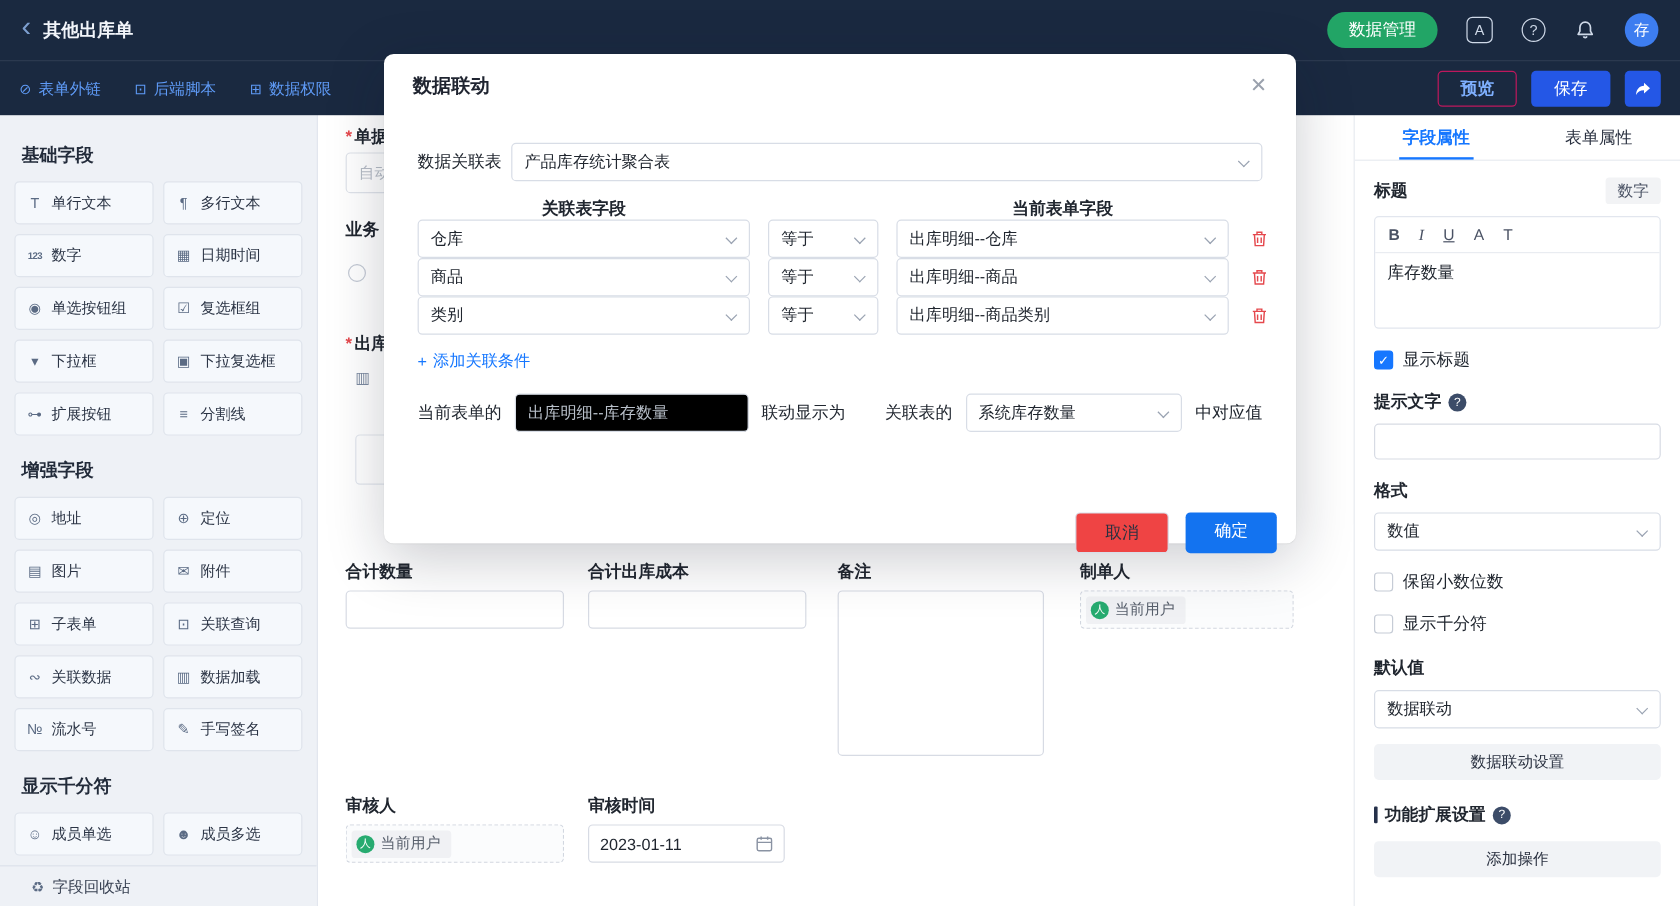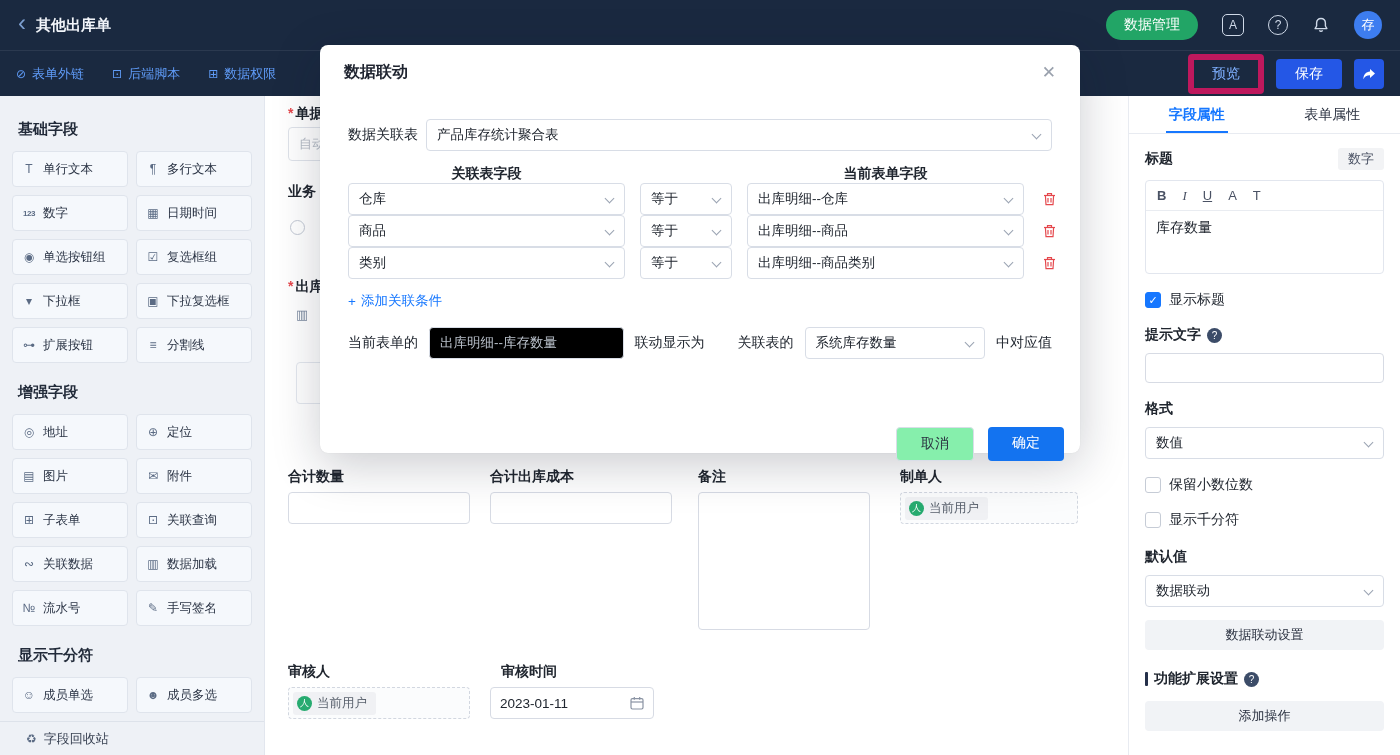--- a/index.html
+++ b/index.html
@@ -25,21 +25,21 @@
   .icon-bell { display:flex; align-items:center; }
   .avatar { width:28px; height:28px; border-radius:50%; background:#3d7df0; color:#fff; font-size:13px;
     display:flex; align-items:center; justify-content:center; }
 
   
   .toolbar { position:absolute; top:50px; left:0; width:1400px; height:46px; background:#1a2940;
     border-top:1px solid rgba(255,255,255,.08); display:flex; align-items:center; padding:0 16px; z-index:9; }
   .tl-item { display:flex; align-items:center; gap:6px; color:#5f9bf7; font-size:13px; margin-right:28px; }
   .tl-ic { font-size:12px; }
   .tl-right { margin-left:auto; display:flex; align-items:center; gap:12px; }
-  .btn-preview { border:6px solid #be185d; color:#7fb0ff; font-size:14px; border-radius:4px; padding:5px 18px; background:transparent; }
+  .btn-preview { border:1px solid #be185d; color:#7fb0ff; font-size:14px; border-radius:4px; padding:5px 18px; background:transparent;font-weight:bold; }
   .btn-save { background:#2457e6; color:#fff; font-size:14px; border-radius:4px; padding:6px 19px; }
   .btn-share { width:30px; height:30px; background:#2457e6; border-radius:4px; display:flex; align-items:center; justify-content:center; }
 
   
   .sidebar { position:absolute; top:96px; left:0; width:265px; bottom:0; background:#eef1f6;
     border-right:1px solid #e2e6ee; padding:14px 12px 40px; overflow:hidden; }
   .sec-title { font-size:15px; font-weight:700; color:#222b3a; margin:10px 6px 12px; }
   .fgrid { display:grid; grid-template-columns:1fr 1fr; gap:8px; }
   .fld { height:36px; background:#f5f8fc; border:1px solid #dfe4ec; border-radius:4px;
     display:flex; align-items:center; padding:0 8px; gap:6px; overflow:hidden; }
@@ -116,21 +116,21 @@
   .cond-grid { display:grid; grid-template-columns:277px 92px 277px 20px; column-gap:15px; align-items:center; }
   .cond-heads { margin-top:14px; }
   .cond-head { font-size:14px; font-weight:700; color:#20262f; justify-self:center; }
   .trash { display:flex; align-items:center; justify-content:center; }
   .addlink { margin-top:13px; font-size:13.5px; color:#1677ff; display:inline-flex; align-items:center; gap:5px; }
   .m-maprow { display:flex; align-items:center; gap:11px; margin-top:17px; }
   .ghost-input { width:200px; height:32px; border:1px solid #d8dde6; border-radius:4px; background:#000000;
     display:flex; align-items:center; padding:0 10px; font-size:13.5px; color:#b9c0ca; overflow:hidden; white-space:nowrap; }
   .gap-l { margin-left:22px; }
   .m-foot { position:absolute; bottom:12px; right:16px; display:flex; gap:14px; }
-  .btn-cancel { border:1px solid #d9dee8; background:#86efac; border-radius:4px; padding:7px 24px; font-size:14px; color:#2a3140; }
+  .btn-cancel { border:1px solid #d9dee8; background:#ef4444; border-radius:4px; padding:7px 24px; font-size:14px; color:#2a3140; }
   .btn-ok { background:#1373f0; border-radius:4px; padding:7px 24px; font-size:14px; color:#fff; }
 </style>
 </head>
 <body>
 
 <div class="topbar" data-interactable="false">
   <div class="tb-left" data-interactable="false">
     <span class="back" data-interactable="true">‹</span>
     <span class="doc-title" data-interactable="false">其他出库单</span>
   </div>
@@ -309,21 +309,21 @@
   </div>
 
   <div class="f-label" style="left:23px;top:567px" data-interactable="false">审核人</div>
   <div class="f-dashed" style="left:23px;top:591px;width:182px" data-interactable="true">
     <span class="utag" data-interactable="false">
       <span class="ucircle" data-interactable="false">人</span>
       <span data-interactable="false">当前用户</span>
     </span>
   </div>
 
-  <div class="f-label" style="left:236px;top:567px" data-interactable="false">审核时间</div>
+  <div class="f-label" style="left:225px;top:567px" data-interactable="false">审核时间</div>
   <div class="f-input f-date" style="left:225px;top:591px;width:164px" data-interactable="true">
     <span data-interactable="false">2023-01-11</span>
     <svg width="14" height="14" viewBox="0 0 14 14" data-interactable="false">
       <rect x="1" y="2.6" width="12" height="10.4" rx="1.4" fill="none" stroke="#8a93a3" stroke-width="1.2"></rect>
       <line x1="1" y1="6" x2="13" y2="6" stroke="#8a93a3" stroke-width="1.2"></line>
       <line x1="4.3" y1="1" x2="4.3" y2="3.8" stroke="#8a93a3" stroke-width="1.2"></line>
       <line x1="9.7" y1="1" x2="9.7" y2="3.8" stroke="#8a93a3" stroke-width="1.2"></line>
     </svg>
   </div>
 </div>

